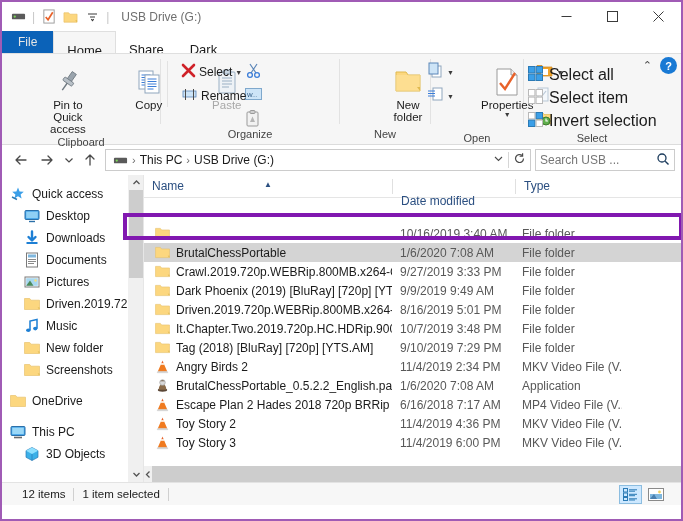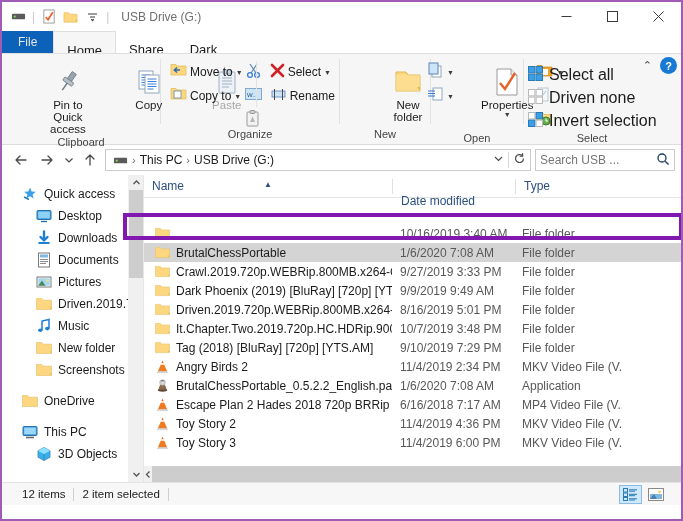--- a/index.html
+++ b/index.html
@@ -115,21 +115,21 @@
   .searchbox .txt { flex:1; white-space: nowrap; overflow: hidden; }
 
   
   #main { display: flex; height: 307px; position: relative; }
 
   
   #navpane {
     width: 141px; background: #ffffff; position: relative;
     padding-top: 8px; overflow: hidden;
   }
-  .navitem { display: flex; align-items: center; height: 22px; padding-left: 10px; gap: 6px; margin-left: 12px; }
+  .navitem { display: flex; align-items: center; height: 22px; padding-left: 10px; gap: 6px; }
   .navitem .lbl { font-size: 12px; color: #1b1b1b; white-space: nowrap; overflow: hidden; }
   .navitem .pin { margin-left: auto; margin-right: 6px; }
   .navitem.lvl0 { padding-left: 8px; }
   .navitem.lvl1 { padding-left: 22px; }
   .navitem.gap { margin-top: 9px; }
   .navicon { width: 16px; height: 16px; display: flex; align-items: center; justify-content: center; flex: none; }
 
   
   #navscroll {
     position: absolute; right: 0; top: 0; width: 15px; height: 100%;
@@ -315,42 +315,20 @@
             </span>
           </div>
         </div>
       </div>
       <div class="rgroup-label">Clipboard</div>
     </div>
     <div class="rgroup-div"></div>
 
     <div class="rgroup" style="width:178px">
       <div class="rgroup-body" style="padding-left:6px; gap:10px;">
-        <div class="smallcol">
-          <div class="smallbtn">
-            <span>
-              <svg width="17" height="16" viewBox="0 0 17 16">
-                  <path d="M1 2.5h5l1.2 1.5H16v9H1z" fill="#fcd77f" stroke="#e0b94e" stroke-width="0.7"></path>
-                  <path d="M10 8 L5 8 M7 5.5 L4.3 8 L7 10.5" stroke="#2b6cb0" stroke-width="1.5" fill="none"></path>
-                </svg>
-            </span>
-            <span class="lbl">Move to</span>
-            <span class="caret">▼</span>
-          </div>
-          <div class="smallbtn">
-            <span>
-              <svg width="17" height="16" viewBox="0 0 17 16">
-                  <path d="M1 2.5h5l1.2 1.5H16v9H1z" fill="#fcd77f" stroke="#e0b94e" stroke-width="0.7"></path>
-                  <rect x="4" y="5" width="7" height="7" fill="#fff" stroke="#5b86b8" stroke-width="0.8"></rect>
-                </svg>
-            </span>
-            <span class="lbl">Copy to</span>
-            <span class="caret">▼</span>
-          </div>
-        </div>
         <div style="width:1px;background:#e2e2e2;height:46px;margin-top:2px;"></div>
         <div class="smallcol">
           <div class="smallbtn">
             <span>
               <svg width="15" height="15" viewBox="0 0 15 15">
                   <path d="M2 2 L13 13 M13 2 L2 13" stroke="#cf2128" stroke-width="2.6" fill="none" stroke-linecap="round"></path>
                 </svg>
             </span>
             <span class="lbl">Select</span>
             <span class="caret">▼</span>
@@ -469,21 +447,21 @@
           </div>
           <div class="selrow">
             <span>
               <svg width="15" height="15" viewBox="0 0 15 15">
                   <rect x="0.5" y="0.5" width="6.4" height="6.4" fill="#fff" stroke="#b9b9b9"></rect>
                   <rect x="8.1" y="0.5" width="6.4" height="6.4" fill="#fff" stroke="#b9b9b9"></rect>
                   <rect x="0.5" y="8.1" width="6.4" height="6.4" fill="#fff" stroke="#b9b9b9"></rect>
                   <rect x="8.1" y="8.1" width="6.4" height="6.4" fill="#fff" stroke="#b9b9b9"></rect>
                 </svg>
             </span>
-            <span class="lbl">Driven none</span>
+            <span class="lbl">Select item</span>
           </div>
           <div class="selrow">
             <span>
               <svg width="15" height="15" viewBox="0 0 15 15">
                   <rect x="0.5" y="0.5" width="6.4" height="6.4" fill="#fff" stroke="#b9b9b9"></rect>
                   <rect x="8.1" y="0.5" width="6.4" height="6.4" fill="#3b9fe8" stroke="#2b7ab5"></rect>
                   <rect x="0.5" y="8.1" width="6.4" height="6.4" fill="#3b9fe8" stroke="#2b7ab5"></rect>
                   <rect x="8.1" y="8.1" width="6.4" height="6.4" fill="#fff" stroke="#b9b9b9"></rect>
                 </svg>
             </span>
@@ -910,21 +888,21 @@
         </div>
         <div id="hthumb" style="width: 540px;"></div>
 
       </div>
     </div>
   </div>
 
   <div id="statusbar">
     <span class="status-txt">12 items</span>
     <span class="status-div"></span>
-    <span class="status-txt">2 item selected</span>
+    <span class="status-txt">1 item selected</span>
     <span class="status-div"></span>
     <span class="viewbtns">
       <span class="viewbtn active">
         <svg width="15" height="13" viewBox="0 0 15 13">
           <rect x="0.5" y="0.5" width="4" height="3.5" fill="none" stroke="#2b7ab5"></rect>
           <rect x="0.5" y="5" width="4" height="3.5" fill="none" stroke="#2b7ab5"></rect>
           <rect x="0.5" y="9.5" width="4" height="3" fill="none" stroke="#2b7ab5"></rect>
           <path d="M6 1.8h8M6 3.2h6M6 6.3h8M6 7.7h6M6 10.8h8M6 12h6" stroke="#2b7ab5" stroke-width="1"></path>
         </svg>
       </span>

